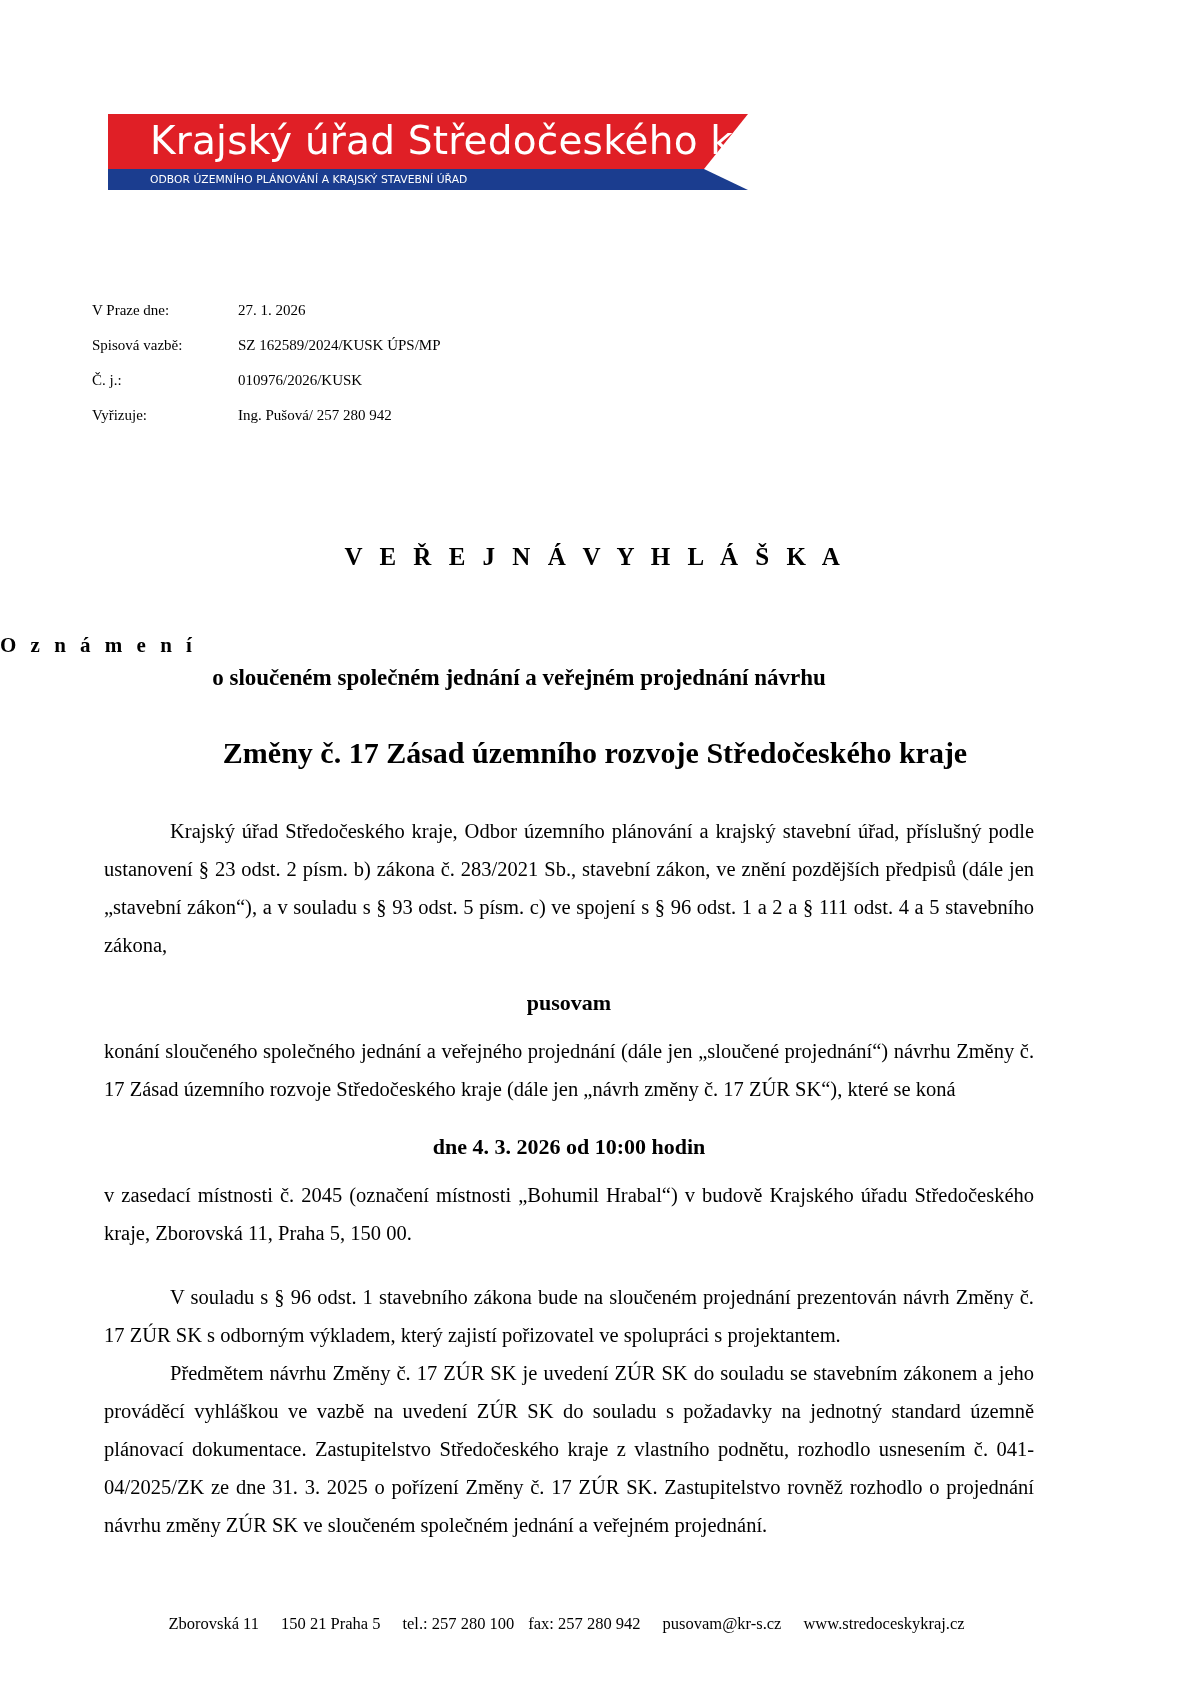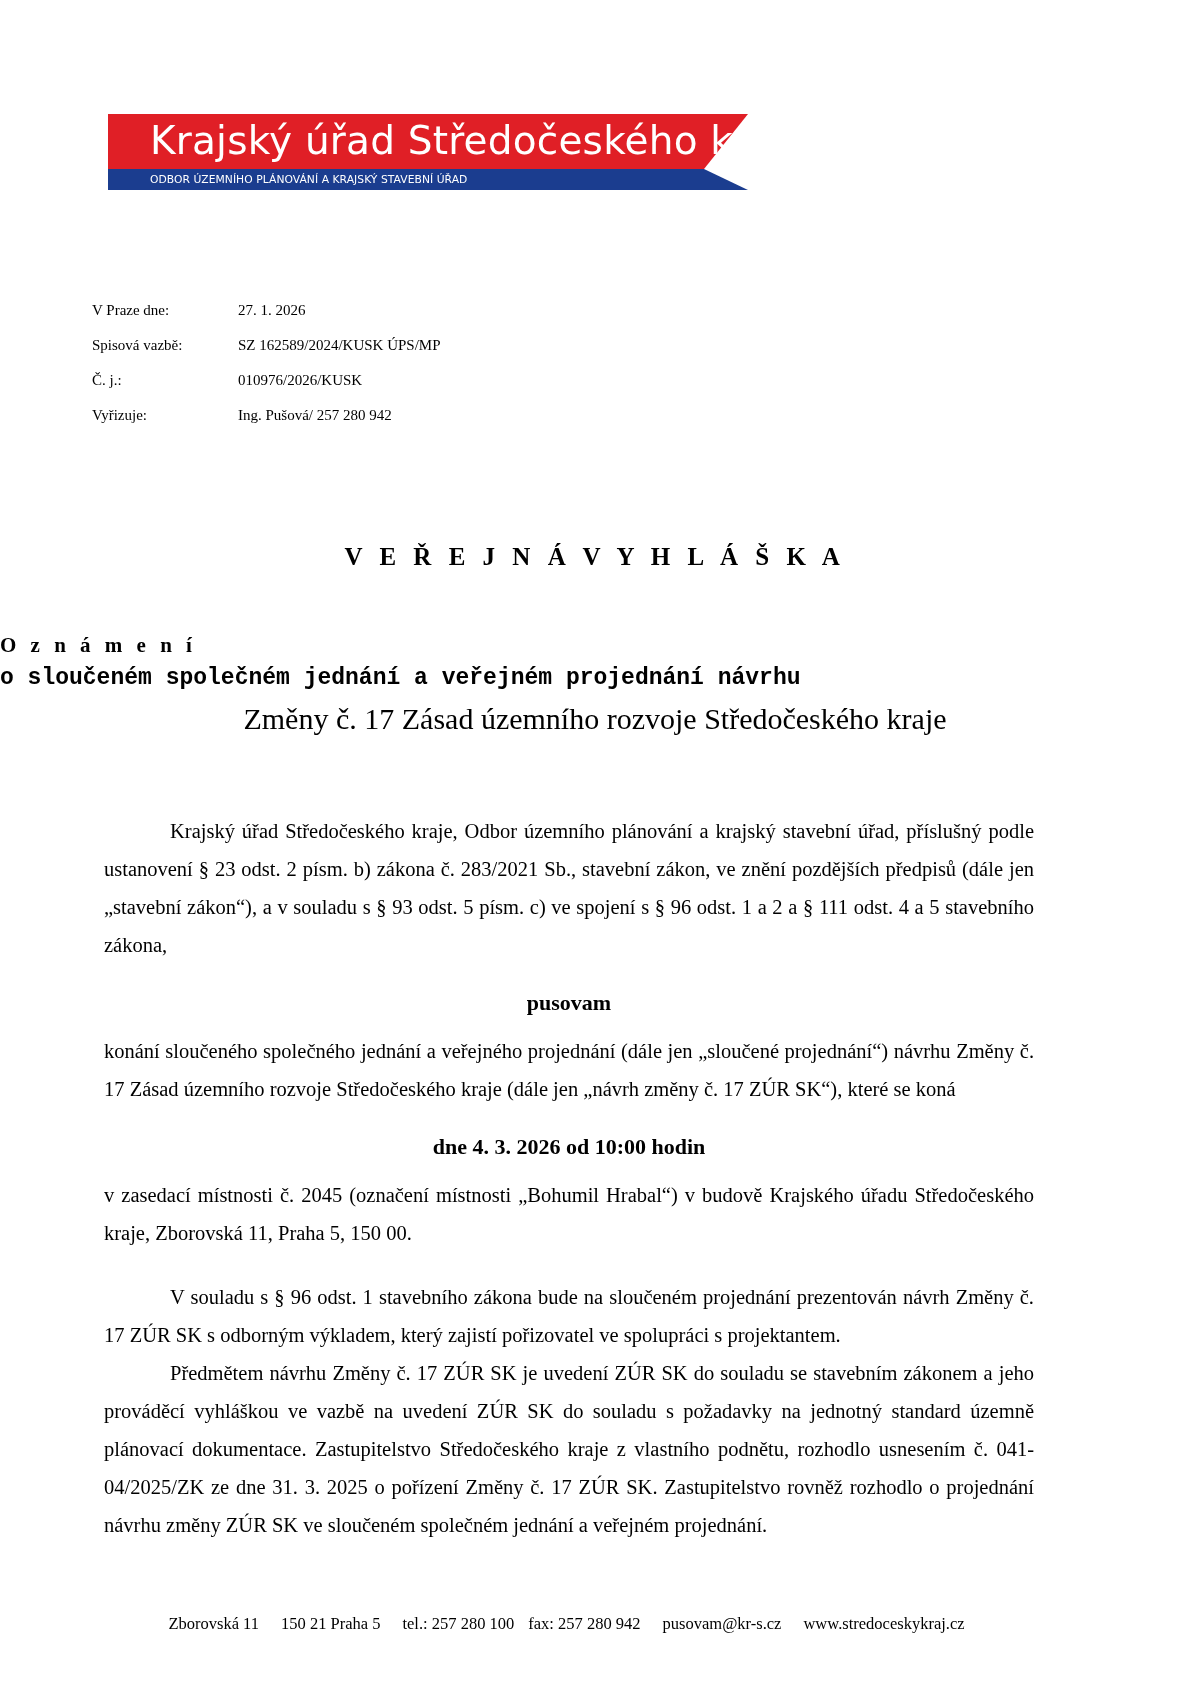--- a/index.html
+++ b/index.html
@@ -109,32 +109,32 @@
     width: 1190px;
     font-size: 21px;
     font-weight: bold;
     letter-spacing: 4.5px;
   }
   .h-sub {
     position: absolute;
     left: 0;
     top: 665px;
     width: 1038px;
+    text-align: center;
     font-size: 23px;
     font-weight: bold;
-    font-family: Liberation Mono, monospace;
   }
   .h-main {
     position: absolute;
     left: 0;
-    top: 702px;
+    top: 736px;
     width: 1190px;
     text-align: center;
     font-size: 30px;
-    font-weight: normal;
+    font-weight: bold;
   }
 
   
   .body-area {
     position: absolute;
     left: 104px;
     top: 812px;
     width: 930px;
   }
   p.para {

